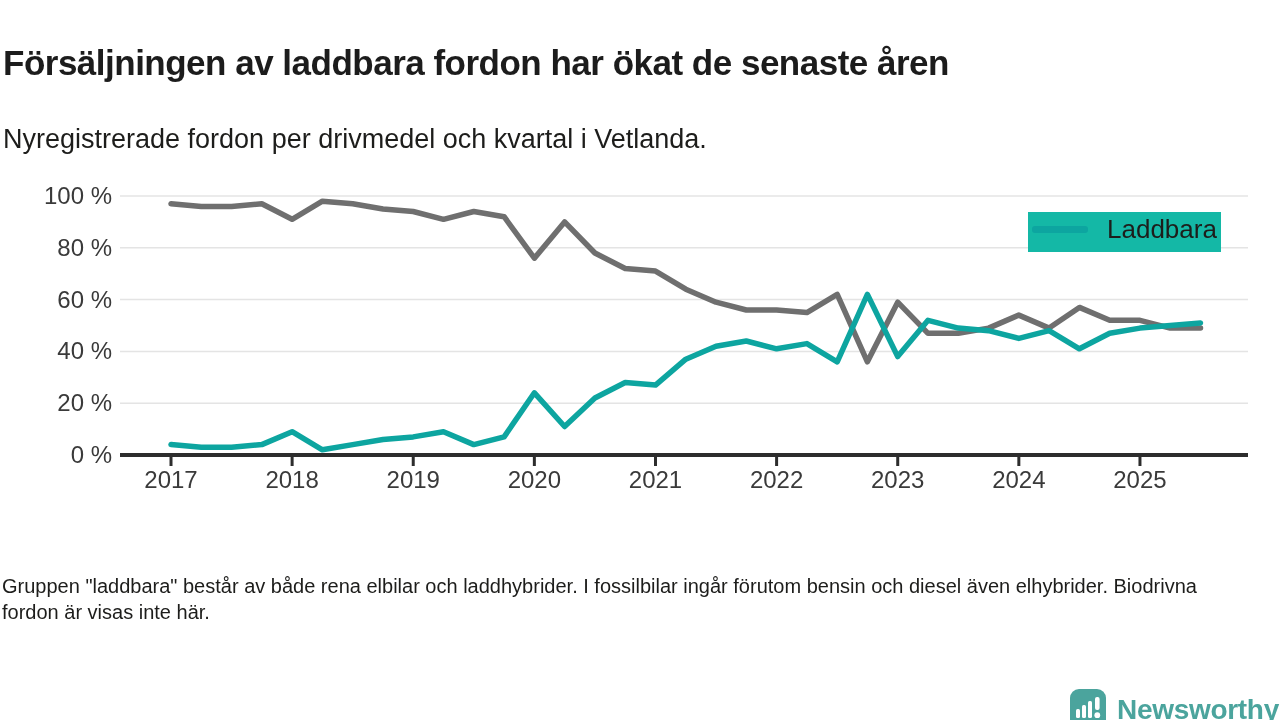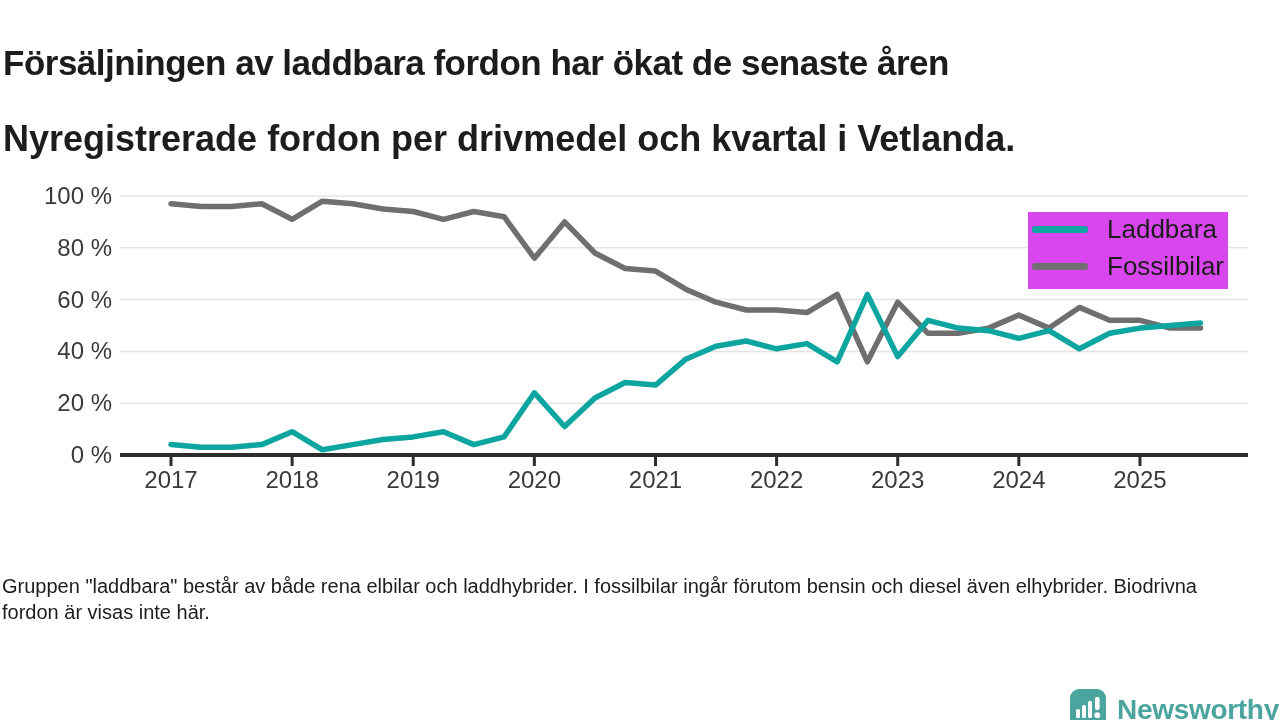--- a/index.html
+++ b/index.html
@@ -7,26 +7,26 @@
     width:1280px;height:720px;position:relative;overflow:hidden;
     background:#ffffff;font-family:"Liberation Sans","DejaVu Sans",sans-serif;
   }
   .page-title{
     position:absolute;top:18px;left:3px;width:1260px;
     font-size:35px;line-height:44px;font-weight:700;color:#1c1c1c;
     letter-spacing:-0.5px;
   }
   .page-subtitle{
     position:absolute;top:122px;left:3px;width:1260px;
-    font-size:36px;line-height:34px;font-weight:700;color:#1d1d1b;
+    font-size:27px;line-height:34px;font-weight:400;color:#1d1d1b;
   }
   #chart-svg{position:absolute;top:0;left:0;}
   .axis-label{font-family:"Liberation Sans","DejaVu Sans",sans-serif;font-size:24px;fill:#3a3a3a;}
   .legend{
-    position:absolute;top:212px;left:1028px;background:#d946ef;
+    position:absolute;top:212px;left:1028px;background:#14b8a6;
     padding:3px 4px 0 4px;
   }
   .legend-row{display:flex;align-items:center;margin-bottom:9px;height:28px;}
   .legend-swatch{width:56px;height:7px;border-radius:3px;margin-right:19px;flex:none;}
   .legend-label{font-size:26px;color:#1d1d1b;white-space:nowrap;}
   .footnote{
     position:absolute;top:553px;left:2px;width:1214px;
     font-size:20px;line-height:26px;color:#1d1d1b;
   }
   .logo{
@@ -78,24 +78,20 @@
     <text x="1139.96" y="488" text-anchor="middle" class="axis-label">2025</text>
     <polyline points="171.0,203.8 201.3,206.4 231.6,206.4 261.8,203.8 292.1,219.3 322.4,201.2 352.7,203.8 383.0,209.0 413.2,211.5 443.5,219.3 473.8,211.5 504.1,216.7 534.4,258.2 564.6,221.9 594.9,253.0 625.2,268.5 655.5,271.1 685.8,289.2 716.0,302.2 746.3,310.0 776.6,310.0 806.9,312.6 837.2,294.4 867.4,361.8 897.7,302.2 928.0,333.3 958.3,333.3 988.6,328.1 1018.8,315.1 1049.1,328.1 1079.4,307.4 1109.7,320.3 1140.0,320.3 1170.2,328.1 1200.5,328.1" fill="none" stroke="#6f6f6f" stroke-width="5.5" stroke-linejoin="round" stroke-linecap="round"></polyline>
     <polyline points="171.0,444.6 201.3,447.2 231.6,447.2 261.8,444.6 292.1,431.7 322.4,449.8 352.7,444.6 383.0,439.5 413.2,436.9 443.5,431.7 473.8,444.6 504.1,436.9 534.4,392.8 564.6,426.5 594.9,398.0 625.2,382.5 655.5,385.1 685.8,359.2 716.0,346.2 746.3,341.0 776.6,348.8 806.9,343.6 837.2,361.8 867.4,294.4 897.7,356.6 928.0,320.3 958.3,328.1 988.6,330.7 1018.8,338.4 1049.1,330.7 1079.4,348.8 1109.7,333.3 1140.0,328.1 1170.2,325.5 1200.5,322.9" fill="none" stroke="#0da5a0" stroke-width="5.5" stroke-linejoin="round" stroke-linecap="round"></polyline>
   </svg>
 
 <div class="legend">
   <div class="legend-row">
     <span class="legend-swatch" style="background: rgb(13, 165, 160);"></span>
     <span class="legend-label">Laddbara</span>
   </div>
-  <div class="legend-row">
-    <span class="legend-swatch" style="background: rgb(111, 111, 111);"></span>
-    <span class="legend-label">Fossilbilar</span>
-  </div>
 </div>
 
 <p class="footnote">Gruppen "laddbara" består av både rena elbilar och laddhybrider. I fossilbilar ingår förutom bensin och diesel även elhybrider. Biodrivna fordon är visas inte här.</p>
 
 <div class="logo">
   <svg class="logo-icon" viewBox="0 0 40 54">
     <rect x="1" y="1" width="36" height="40" rx="9" class="logo-fill" fill="#4ba49d"></rect>
     <path d="M8 37 L21 37 L12 53 Z" class="logo-fill" fill="#4ba49d"></path>
     <rect x="7" y="21" width="4" height="9" rx="1.5" fill="#ffffff"></rect>
     <rect x="13" y="17" width="4" height="13" rx="1.5" fill="#ffffff"></rect>

